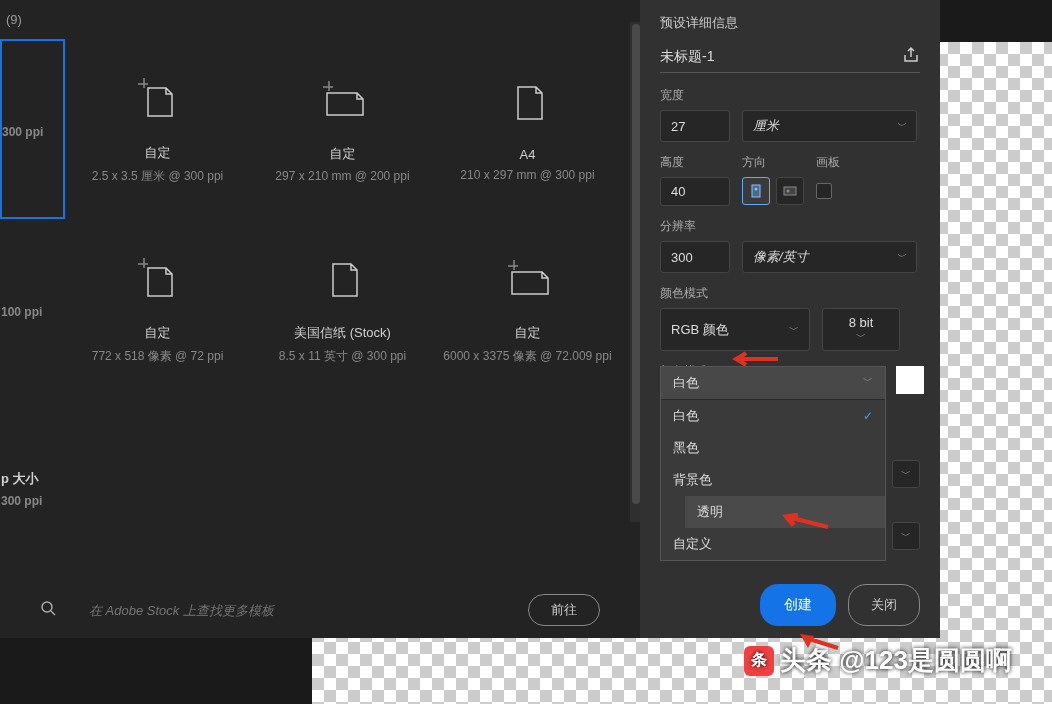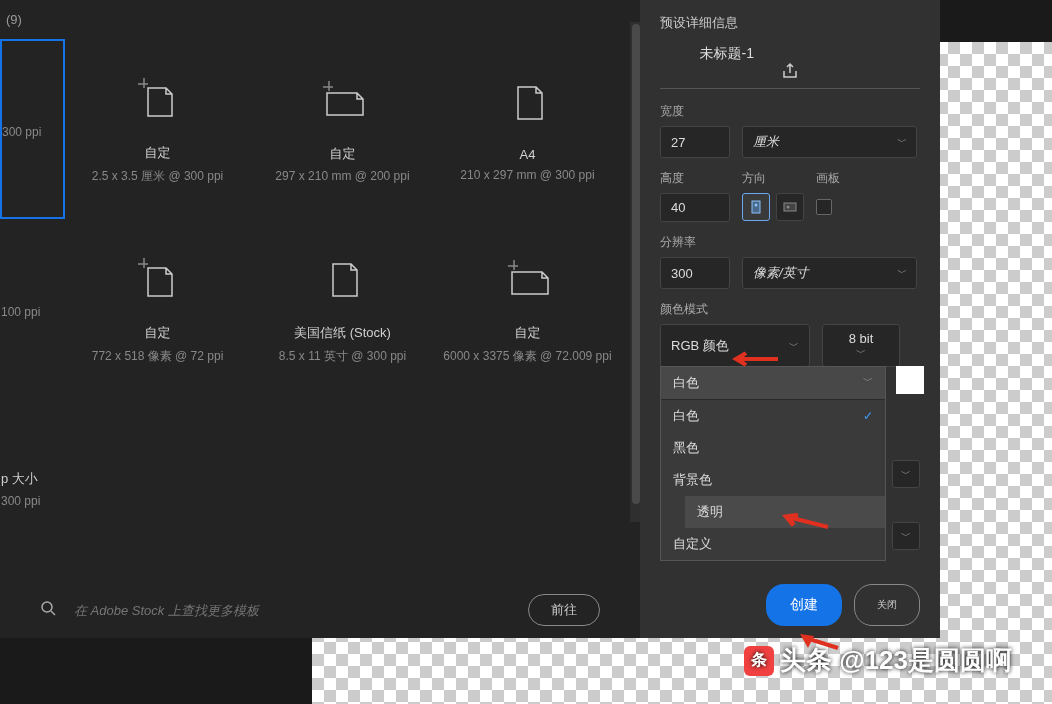--- a/index.html
+++ b/index.html
@@ -3,31 +3,31 @@
 <meta charset="utf-8">
 <style>
 * { box-sizing: border-box; margin: 0; padding: 0; font-family: "Microsoft YaHei", Arial, sans-serif; }
 body { background: #1a1a1a; width: 1052px; height: 704px; overflow: hidden; position: relative; }
 .left-panel { width: 640px; background: #232323; position: relative; }
 .right-panel { width: 300px; background: #313131; padding: 10px 20px 20px 20px; position: relative; }
 .count-label { color: #9a9a9a; font-size: 13px; padding: 12px 6px; }
 .preset-grid { display: flex; flex-wrap: wrap; }
 .preset-item { width: 185px; height: 180px; display: flex; flex-direction: column; align-items: center; justify-content: center; cursor: pointer; border: 1px solid transparent; }
 .preset-item.selected { border: 2px solid #1473e6; }
-.preset-item.partial { width: 65px; align-items: flex-start; padding-left: 0; }
+.preset-item.partial { width: 65px; align-items: flex-start; padding-left: 0; font-weight: bold; }
 .preset-icon { width: 52px; height: 52px; margin-bottom: 18px; position: relative; }
 .preset-icon svg { width: 100%; height: 100%; }
 .preset-name { color: #d0d0d0; font-size: 13px; margin-bottom: 6px; }
 .preset-dim { color: #888; font-size: 12px; text-align: center; }
-.search-bar { position: absolute; bottom: 12px; left: 40px; right: 40px; display: flex; align-items: center; gap: 10px; }
+.search-bar { position: absolute; bottom: 12px; left: 40px; right: 40px; display: flex; align-items: center; gap: 25px; }
 .search-icon { color: #888; font-size: 16px; }
 .search-input { flex: 1; background: transparent; border: none; color: #aaa; font-size: 13px; font-style: italic; padding: 8px; }
 .go-button { border: 1px solid #888; background: transparent; color: #ccc; padding: 6px 22px; border-radius: 18px; font-size: 13px; }
 .detail-title { color: #ccc; font-size: 13px; margin-bottom: 14px; margin-top: 4px; }
-.name-row { display: flex; align-items: center; border-bottom: 1px solid #555; padding-bottom: 4px; margin-bottom: 14px; flex-direction: column; }
+.name-row { display: flex; align-items: center; border-bottom: 1px solid #555; padding-bottom: 4px; margin-bottom: 14px; }
 .name-input { flex: 1; background: transparent; border: none; color: #ddd; font-size: 14px; }
 .export-icon { color: #ccc; }
 .field-label { color: #aaa; font-size: 12px; margin-bottom: 6px; }
 .field-row { display: flex; gap: 12px; margin-bottom: 12px; }
 .field-col { display: flex; flex-direction: column; }
 .num-input { background: #262626; border: 1px solid #444; color: #ddd; padding: 6px 10px; width: 70px; font-size: 13px; border-radius: 3px; }
 .select-box { background: #262626; border: 1px solid #444; color: #ddd; padding: 6px 10px; font-size: 13px; border-radius: 3px; display: flex; align-items: center; justify-content: space-between; cursor: pointer; }
 .select-box.wide { width: 175px; font-style: italic; }
 .select-box.mid { width: 150px; }
 .select-box.small { width: 78px; flex-direction: column; }
@@ -40,21 +40,21 @@
 .dropdown-open { position: absolute; left: 20px; top: 366px; width: 226px; background: #e5e5e5; border: 1px solid #555; z-index: 10; }
 .dropdown-selected { background: #484848; padding: 7px 12px; color: #ddd; font-size: 13px; display: flex; justify-content: space-between; border-bottom: 1px solid #2a2a2a; }
 .dropdown-list { background: #3a3a3a; }
 .dropdown-item { padding: 7px 12px; color: #ddd; font-size: 13px; display: flex; justify-content: space-between; align-items: center; cursor: pointer; }
 .dropdown-item.hover { background: #4a4a4a; margin-left: 24px; }
 .check { color: #3a9cff; font-size: 12px; }
 .swatch-beside { position: absolute; left: 256px; top: 366px; width: 28px; height: 28px; background: #fff; }
 .hidden-select { position: absolute; right: 20px; width: 28px; height: 28px; background: #262626; border: 1px solid #444; display: flex; align-items: center; justify-content: center; border-radius: 3px; }
 .action-row { position: absolute; bottom: 12px; right: 20px; display: flex; gap: 12px; }
 .btn-primary { background: #1473e6; color: #fff; border: none; padding: 12px 24px; border-radius: 18px; font-size: 14px; }
-.btn-secondary { background: transparent; color: #ccc; border: 1px solid #888; padding: 8px 22px; border-radius: 18px; font-size: 10px; }
+.btn-secondary { background: transparent; color: #ccc; border: 1px solid #888; padding: 8px 22px; border-radius: 18px; font-size: 13px; }
 .checker-area { position: absolute; left: 312px; top: 42px; right: 0; bottom: 0; background-image:
   linear-gradient(45deg,#ccc 25%,transparent 25%),linear-gradient(-45deg,#ccc 25%,transparent 25%),
   linear-gradient(45deg,transparent 75%,#ccc 75%),linear-gradient(-45deg,transparent 75%,#ccc 75%);
   background-size: 24px 24px; background-position: 0 0,0 12px,12px -12px,-12px 0; background-color:#fff; z-index:-1; }
 .dialog-overlay { position: absolute; left: 0; top: 0; width: 940px; height: 638px; z-index: 5; display:flex; }
 .red-arrow { position: absolute; width: 50px; height: 18px; z-index: 20; }
 .red-arrow svg { width: 100%; height: 100%; }
 .watermark { position: absolute; bottom: 26px; right: 40px; color: #fff; font-size: 26px; font-weight: bold; text-shadow: 0 0 4px #000; z-index: 30; display:flex; align-items:center; gap:6px; }
 .watermark-icon { width: 30px; height: 30px; background: #f04040; border-radius: 6px; display: inline-flex; align-items: center; justify-content: center; color: #fff; font-size: 16px; }
 .side-scroll { position: absolute; left: 630px; top: 22px; width: 12px; height: 500px; background: #2f2f2f; }

